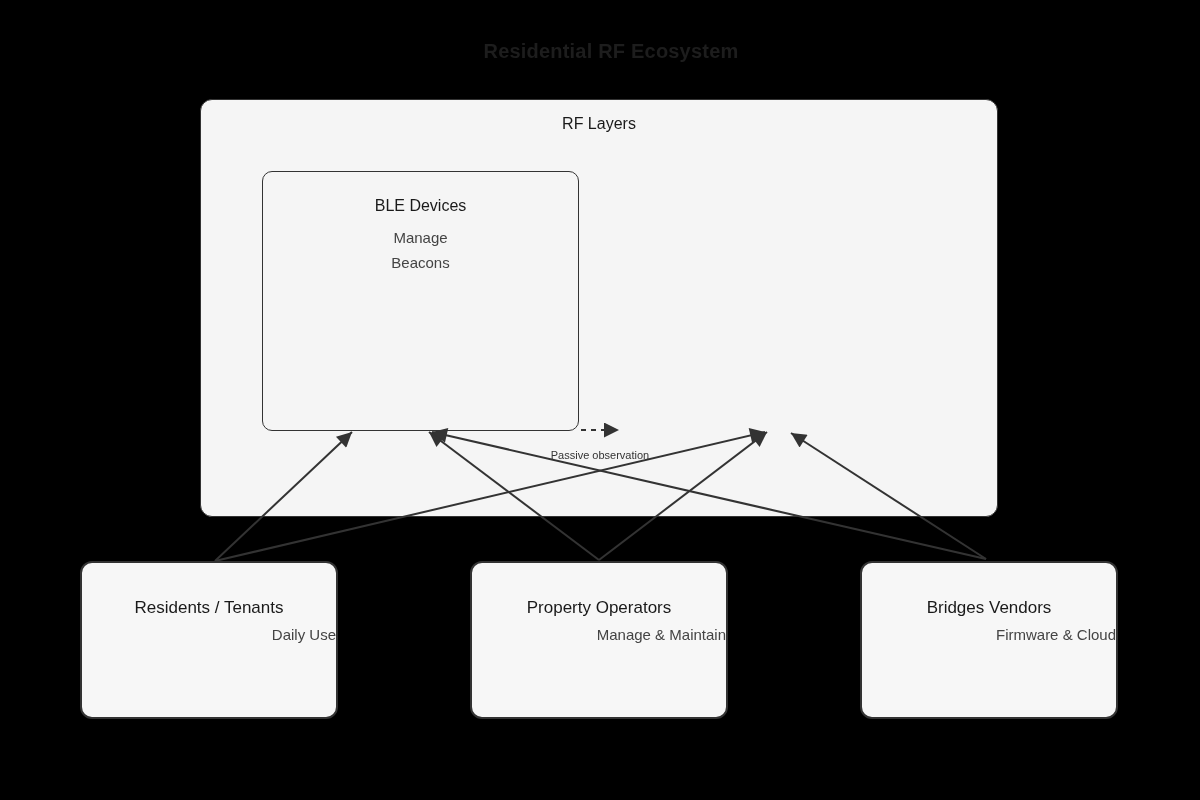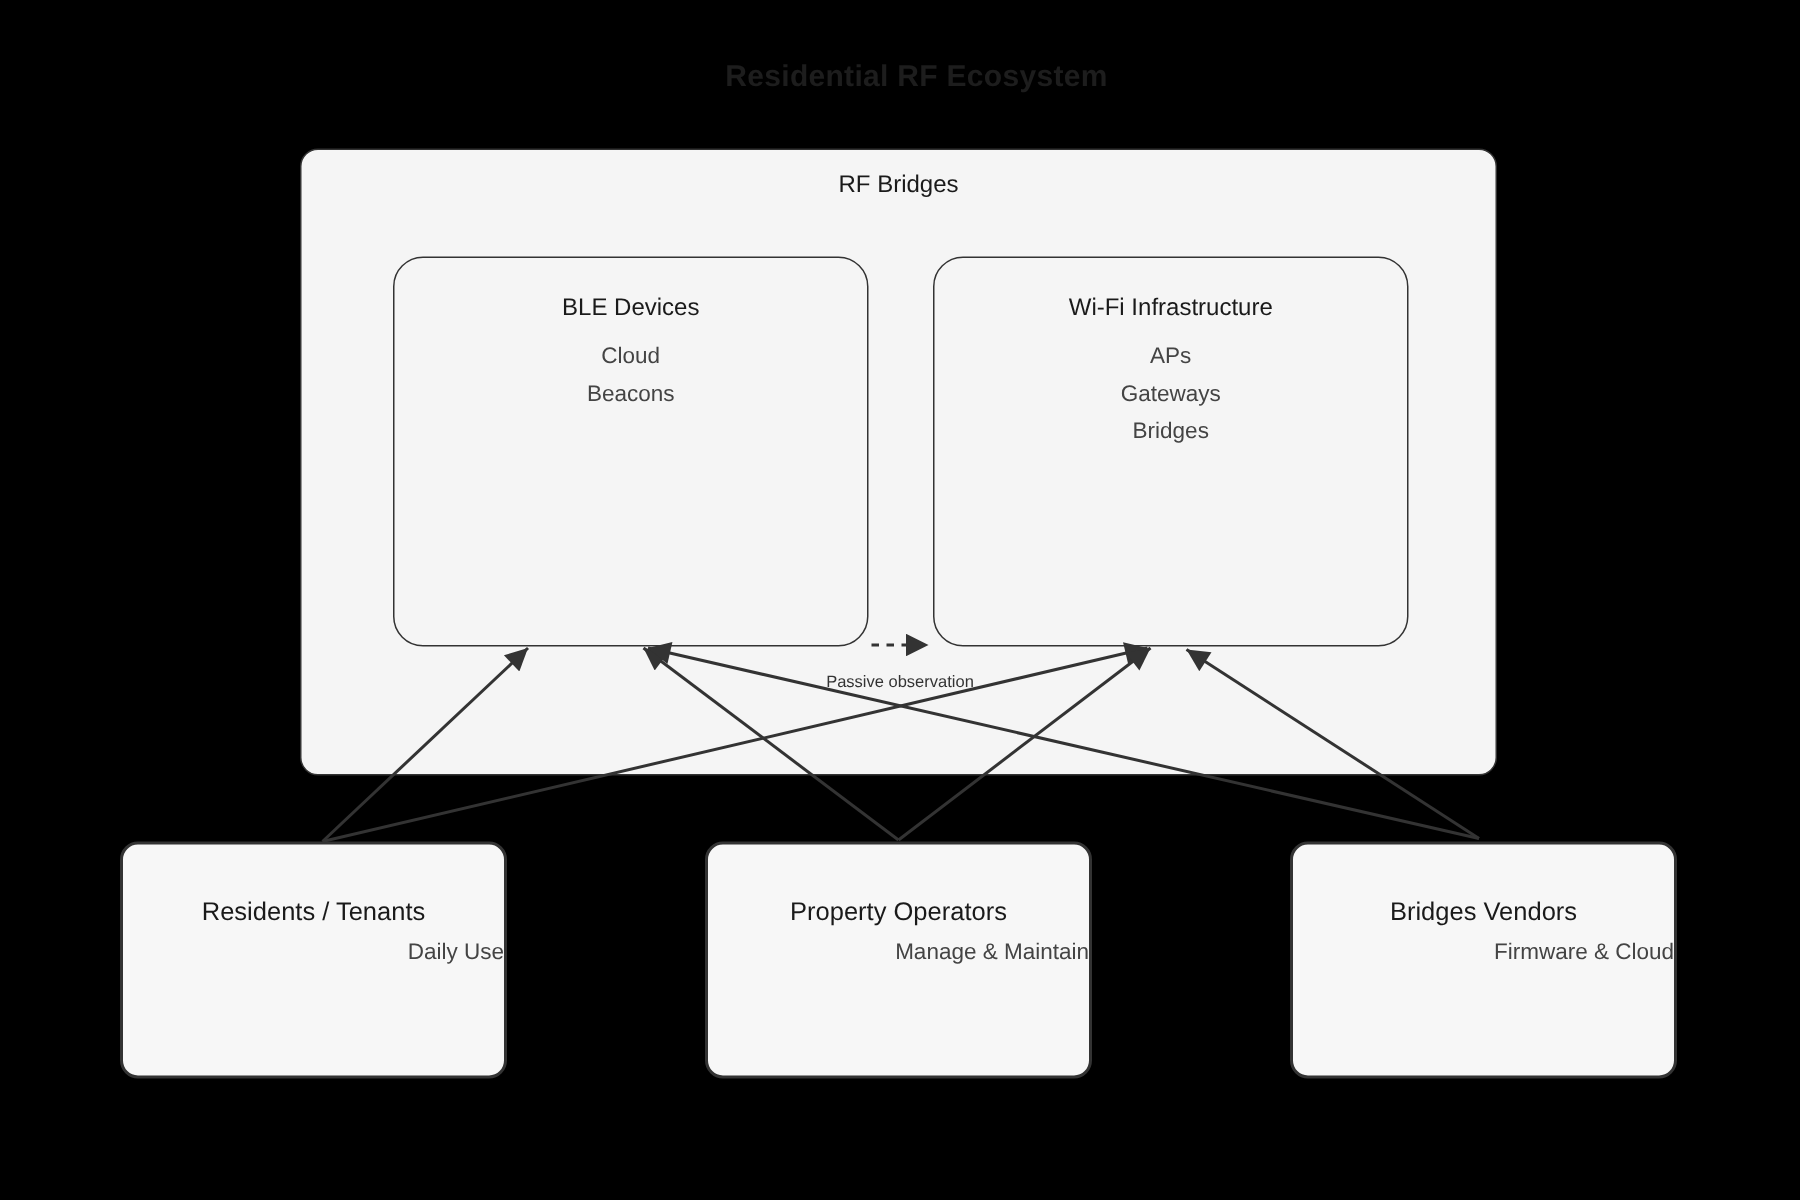--- a/index.html
+++ b/index.html
@@ -14,21 +14,21 @@
   .group{
     position:absolute;left:200px;top:99px;width:798px;height:418px;
     background:#f5f5f5;border:1.5px solid #333;border-radius:12px;box-sizing:border-box;
   }
   .group-label{
     position:absolute;top:14px;left:0;width:100%;text-align:center;
     font-size:16px;color:#1a1a1a;line-height:20px;
   }
   .node{
     position:absolute;width:317px;height:260px;box-sizing:border-box;
-    background:#f5f5f5;border:1.5px solid #333;border-radius:20px;
+    background:#f5f5f5;border:1.5px solid #333;border-radius:10px;
   }
   .node-ble{left:61px;top:71px;}
   .node-wifi{left:421px;top:71px;}
   .node-title{
     margin-top:24px;text-align:center;font-size:16px;line-height:20px;color:#1a1a1a;
   }
   .node-items{margin-top:9px;}
   .node-item{text-align:center;font-size:15px;line-height:25px;color:#444;}
   .actor{
     position:absolute;top:561px;width:258px;height:158px;box-sizing:border-box;
@@ -48,38 +48,30 @@
   #edges{position:absolute;left:0;top:0;width:1200px;height:800px;pointer-events:none;}
 </style>
 </head>
 <body>
 
 <div id="canvas">
 
   <div class="page-title">Residential RF Ecosystem</div>
 
   <div class="group">
-    <div class="group-label">RF Bridges</div>
+    <div class="group-label">RF Layers</div>
 
     <div class="node node-ble">
       <div class="node-title">BLE Devices</div>
       <div class="node-items">
-        <div class="node-item">Cloud</div>
+        <div class="node-item">Manage</div>
         <div class="node-item">Beacons</div>
       </div>
     </div>
 
-    <div class="node node-wifi">
-      <div class="node-title">Wi-Fi Infrastructure</div>
-      <div class="node-items">
-        <div class="node-item">APs</div>
-        <div class="node-item">Gateways</div>
-        <div class="node-item">Bridges</div>
-      </div>
-    </div>
   </div>
 
   <div class="actor actor-residents">
     <div class="actor-title">Residents / Tenants</div>
     <div class="actor-subtitle">Daily Use</div>
   </div>
 
   <div class="actor actor-operators">
     <div class="actor-title">Property Operators</div>
     <div class="actor-subtitle">Manage &amp; Maintain</div>

